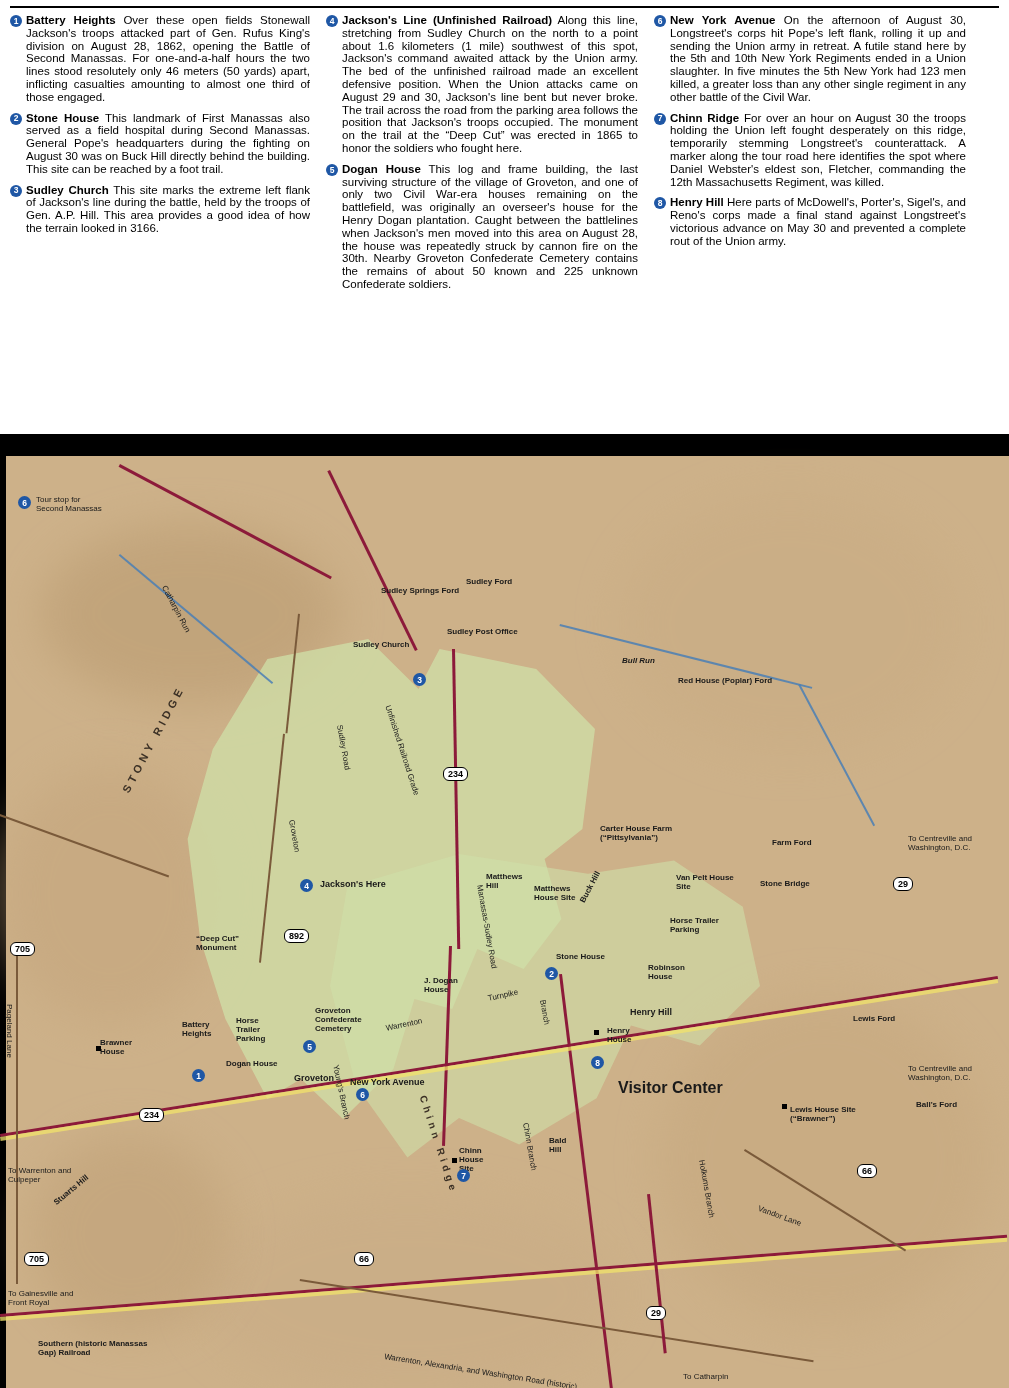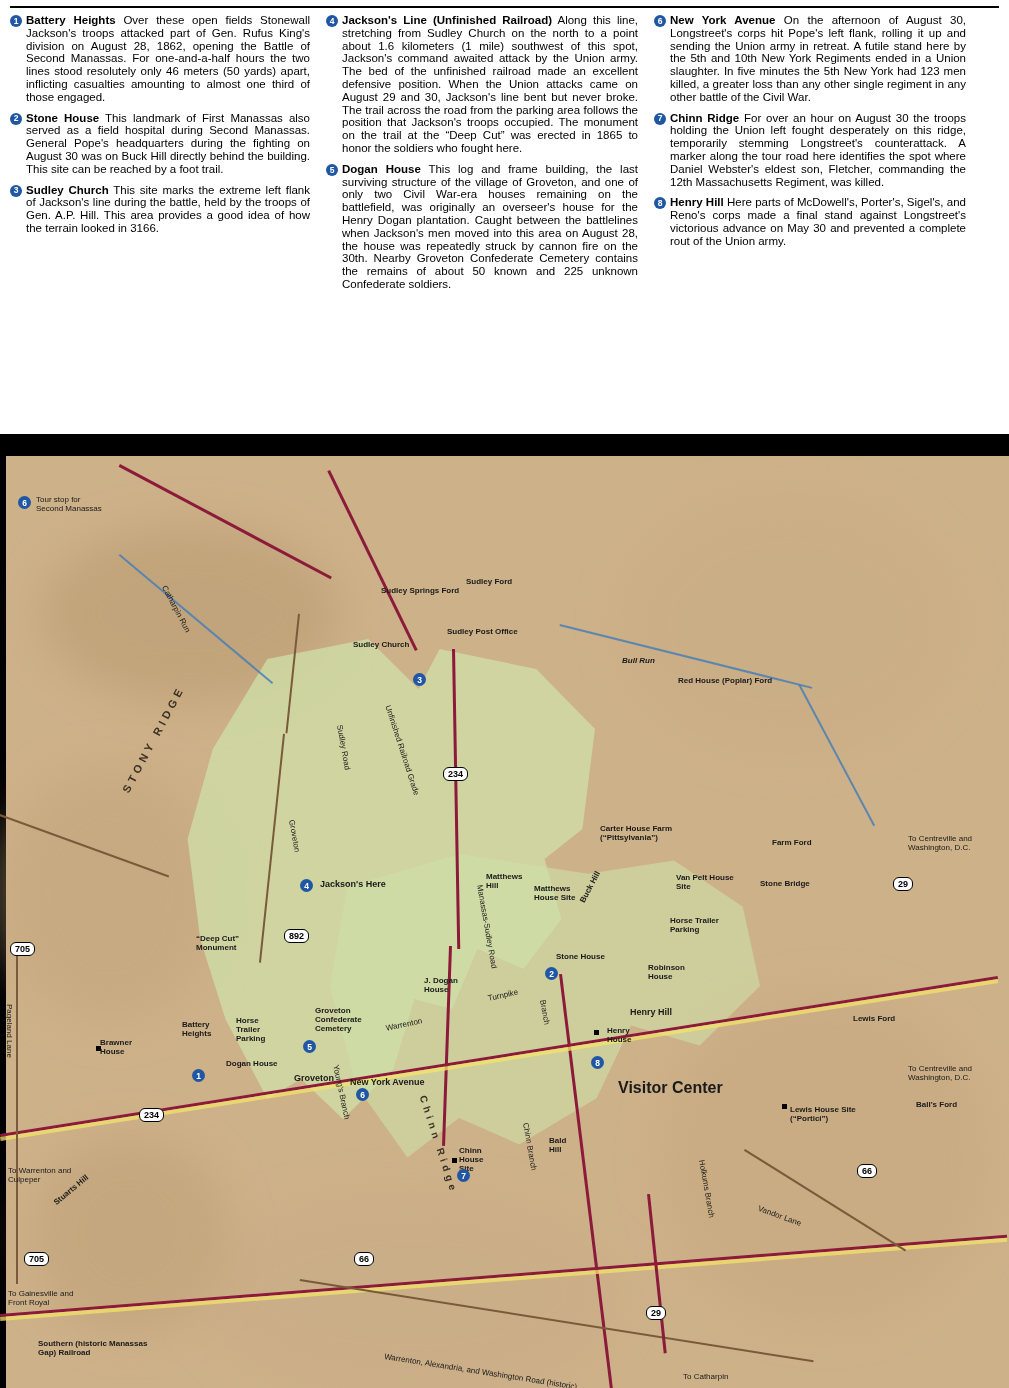--- a/index.html
+++ b/index.html
@@ -206,21 +206,21 @@
   <div class="label b" style="left:534px;top:450px;width:44px;white-space:normal;">Matthews House Site</div>
   <div class="label b" style="left:578px;top:466px;transform:rotate(-62deg);transform-origin:0 0;">Buck Hill</div>
   <div class="label b" style="left:670px;top:482px;width:56px;white-space:normal;">Horse Trailer Parking</div>
   <div class="label b" style="left:556px;top:518px;">Stone House</div>
   <div class="label b" style="left:648px;top:529px;width:44px;white-space:normal;">Robinson House</div>
   <div class="label b" style="left:630px;top:574px;font-size:9px;">Henry Hill</div>
   <div class="label b" style="left:607px;top:592px;width:34px;white-space:normal;">Henry House</div>
   <div class="label b" style="left:618px;top:649px;font-size:16px;">Visitor Center</div>
   <div class="label b" style="left:853px;top:580px;">Lewis Ford</div>
   <div class="label b" style="left:916px;top:666px;">Ball's Ford</div>
-  <div class="label b" style="left:790px;top:671px;width:80px;white-space:normal;">Lewis House Site (“Portici”)</div>
+  <div class="label b" style="left:790px;top:671px;width:80px;white-space:normal;">Lewis House Site (“Brawner”)</div>
   <div class="label b" style="left:424px;top:542px;width:36px;white-space:normal;">J. Dogan House</div>
   <div class="label b" style="left:315px;top:572px;width:50px;white-space:normal;">Groveton Confederate Cemetery</div>
   <div class="label b" style="left:236px;top:582px;width:48px;white-space:normal;">Horse Trailer Parking</div>
   <div class="label b" style="left:182px;top:586px;width:42px;white-space:normal;">Battery Heights</div>
   <div class="label b" style="left:100px;top:604px;width:40px;white-space:normal;">Brawner House</div>
   <div class="label b" style="left:226px;top:625px;">Dogan House</div>
   <div class="label b" style="left:294px;top:640px;font-size:9px;">Groveton</div>
   <div class="label b" style="left:350px;top:644px;font-size:9px;">New York Avenue</div>
   <div class="label b" style="left:459px;top:712px;width:40px;white-space:normal;">Chinn House Site</div>
   <div class="label b" style="left:549px;top:702px;width:28px;white-space:normal;">Bald Hill</div>

